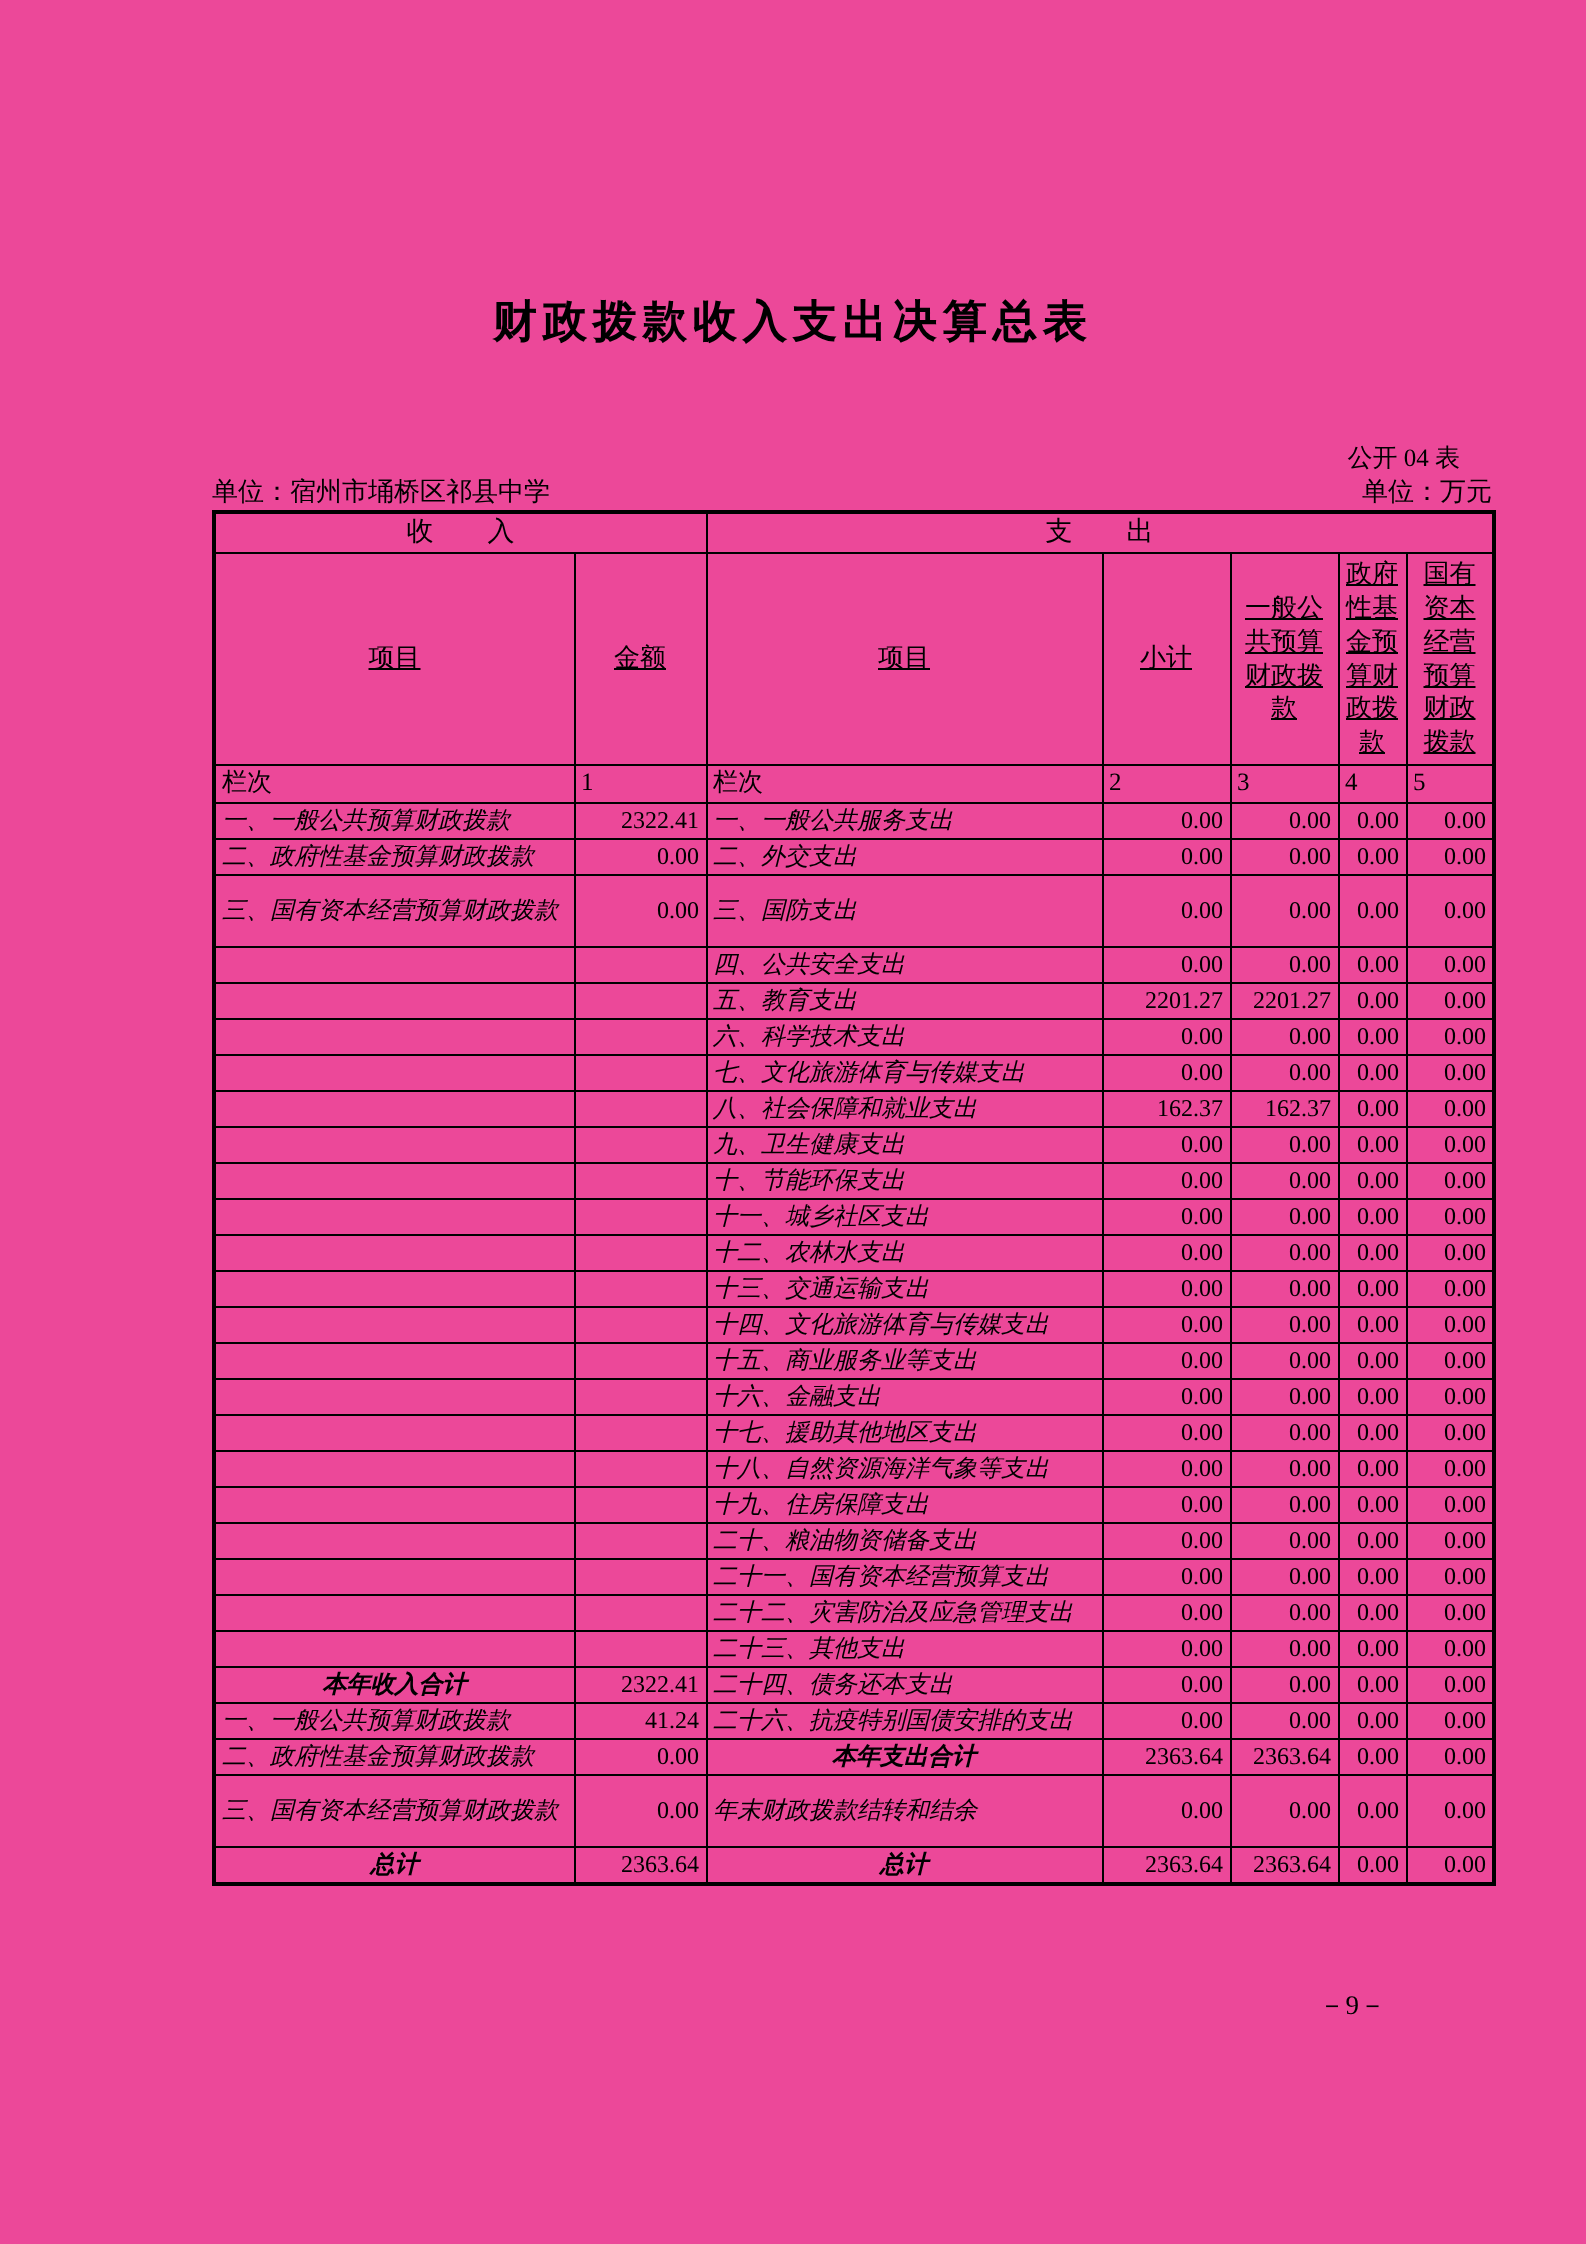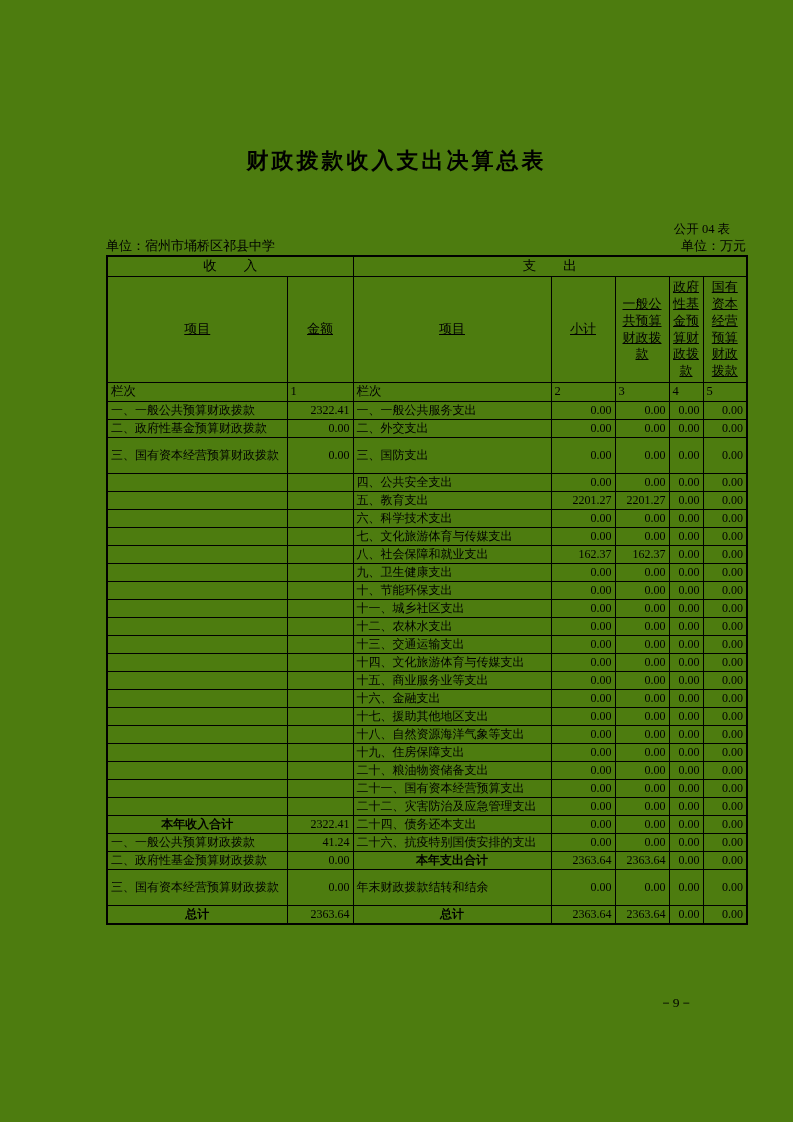--- a/index.html
+++ b/index.html
@@ -1,21 +1,21 @@
 <!DOCTYPE html>
 <html><head>
 <meta charset="utf-8">
 <style>
   * { box-sizing: border-box; margin: 0; padding: 0; }
   html, body { background: #ffffff; }
   .page {
     position: relative;
     width: 793px;
     height: 1122px;
-    background: #4d7c0f;
+    background: #ec4899;
     color: #000;
     font-family: "Liberation Serif", "DejaVu Serif", serif;
     overflow: hidden;
   }
   .title {
     position: absolute;
     top: 146px; left: 0;
     width: 100%;
     text-align: center;
     font-size: 22px;
@@ -76,20 +76,21 @@
     height: 18px;
     font-size: 12.5px;
   }
   tbody td { height: 18px; }
   tbody tr.tall td { height: 36px; }
   td.item {
     text-align: left;
     font-size: 12.5px;
     padding-left: 3px;
     word-break: break-all;
+    font-style: italic;
   }
   td.item.sum {
     text-align: center;
     font-weight: bold;
   }
   td.num {
     text-align: right;
     padding-right: 4px;
     font-size: 12px;
   }
@@ -348,20 +349,29 @@
         <tr>
           <td class="item"></td>
           <td class="num"></td>
           <td class="item">二十二、灾害防治及应急管理支出</td>
           <td class="num">0.00</td>
           <td class="num">0.00</td>
           <td class="num">0.00</td>
           <td class="num">0.00</td>
         </tr>
         <tr>
+          <td class="item"></td>
+          <td class="num"></td>
+          <td class="item">二十三、其他支出</td>
+          <td class="num">0.00</td>
+          <td class="num">0.00</td>
+          <td class="num">0.00</td>
+          <td class="num">0.00</td>
+        </tr>
+        <tr>
           <td class="item sum">本年收入合计</td>
           <td class="num">2322.41</td>
           <td class="item">二十四、债务还本支出</td>
           <td class="num">0.00</td>
           <td class="num">0.00</td>
           <td class="num">0.00</td>
           <td class="num">0.00</td>
         </tr>
         <tr>
           <td class="item">一、一般公共预算财政拨款</td>

